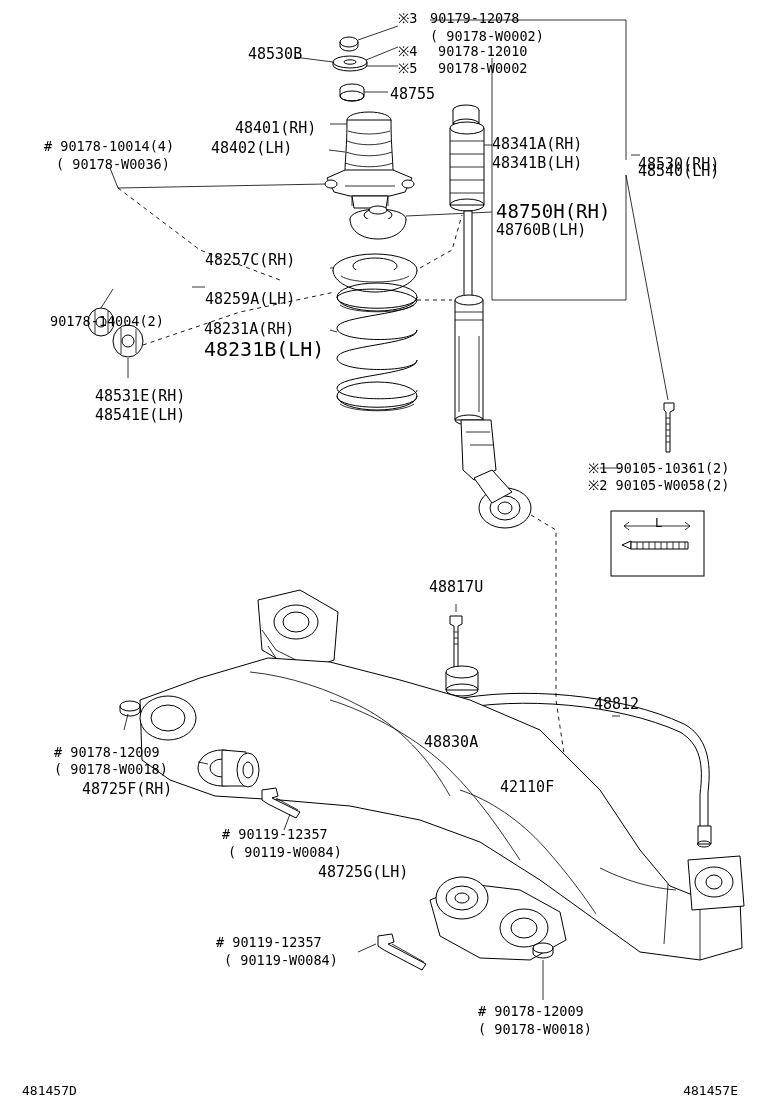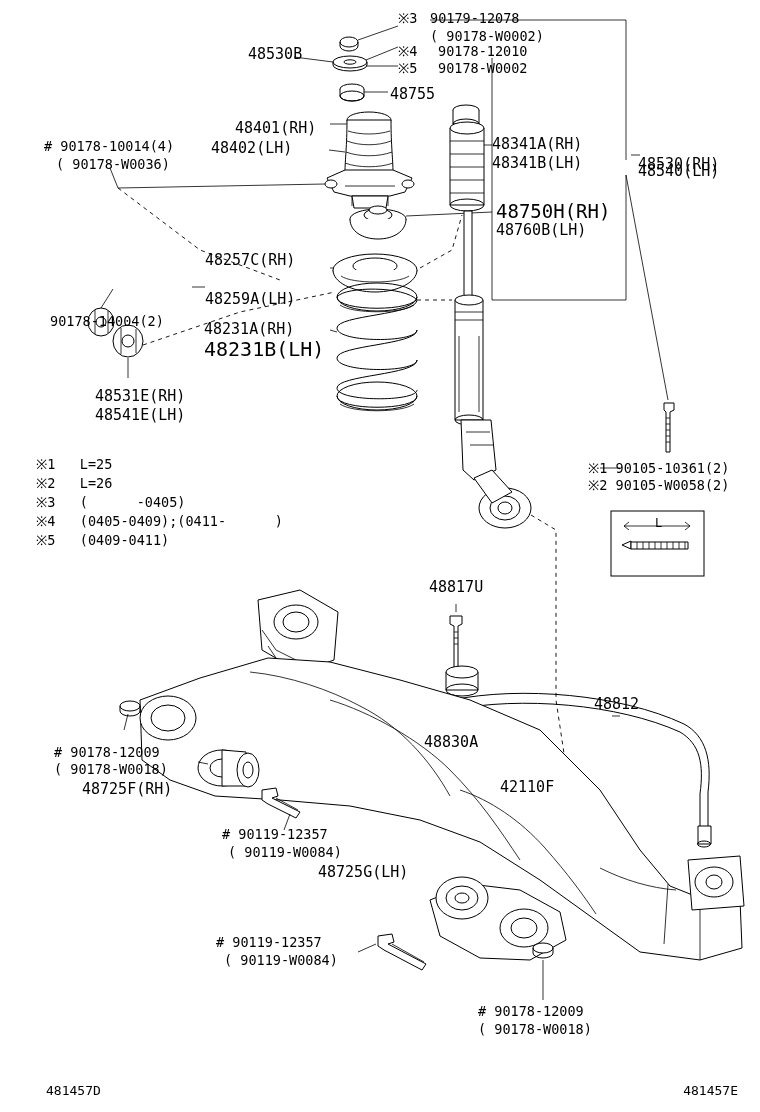--- a/index.html
+++ b/index.html
@@ -325,22 +325,17 @@
   <div class="lbl" style="left:318px;top:864px;font-size:15px;">48725G(LH)</div>
 
   <div class="lbl" style="left:216px;top:934px;"># 90119-12357</div>
   <div class="lbl" style="left:224px;top:952px;">( 90119-W0084)</div>
 
   <div class="lbl" style="left:478px;top:1003px;"># 90178-12009</div>
   <div class="lbl" style="left:478px;top:1021px;">( 90178-W0018)</div>
 
   <div class="lbl" style="left:655px;top:515px;font-size:12px;">L</div>
 
-  <div class="lbl legend" style="left:36px;top:455px;">※1   L=25
-※2   L=26
-※3   (      -0405)
-※4   (0405-0409);(0411-      )
-※5   (0409-0411)</div>
-
-  <div class="footer" style="left:22px;margin-left:24px;">481457D</div>
+
+  <div class="footer" style="left:22px;">481457D</div>
   <div class="footer" style="right:22px;">481457E</div>
 
 </div>
 
 </body></html>

